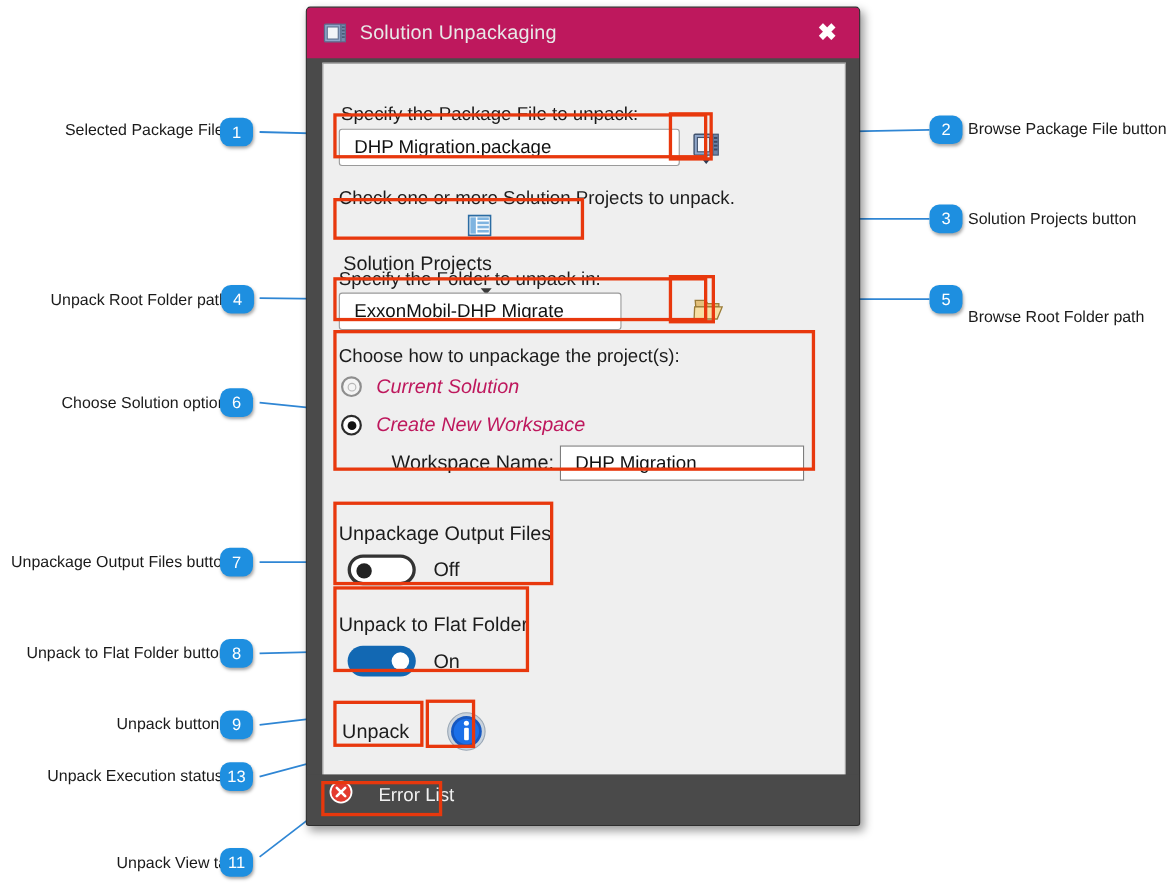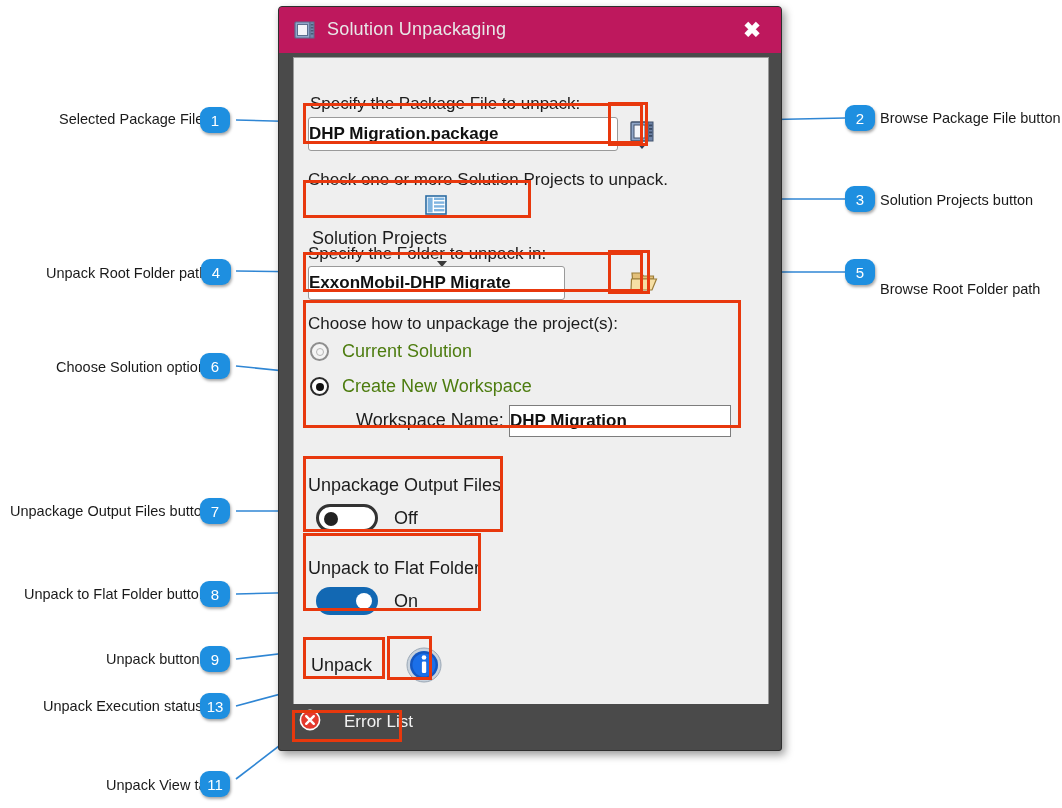--- a/index.html
+++ b/index.html
@@ -64,23 +64,22 @@
     position:absolute;
     font-size:17px;color:#1c1c1c;white-space:nowrap;
   }
   .txtfield{
     position:absolute;
     background:#ffffff;
     border:1px solid #9a9a9a;
     box-sizing:border-box;
     font-size:17px;color:#111;
     display:flex;align-items:center;
-    padding-left:0;
+    padding-left:13px;
     border-radius:3px;
-    font-weight:bold;
   }
   .txtfield.sq{border-radius:0;border:1px solid #7d7d7d;}
   .iconbtn{position:absolute;cursor:pointer;}
 
   .dd{
     position:absolute;display:flex;align-items:flex-end;gap:8px;cursor:pointer;flex-direction:column;
   }
   .dd-text{font-size:18px;color:#1c1c1c;white-space:nowrap;}
   .caret{
     width:0;height:0;border-left:5px solid transparent;
@@ -97,21 +96,21 @@
   .radio.on{border-color:#2b2b2b;background:#fdfdfd;}
   .radio.on::after{
     content:"";position:absolute;left:3.5px;top:3.5px;
     width:8px;height:8px;border-radius:50%;background:#111;
   }
   .radio.off::after{
     content:"";position:absolute;left:3.5px;top:3.5px;
     width:8px;height:8px;border-radius:50%;
     border:1.5px solid #b6b6b6;box-sizing:border-box;
   }
-  .radio-lbl{font-size:18px;color:#4d7c0f;white-space:nowrap;}
+  .radio-lbl{font-size:18px;color:#be185d;white-space:nowrap;font-style:italic;}
 
   
   .toggle-row{position:absolute;display:flex;align-items:center;gap:16px;}
   .switch{
     width:62px;height:28px;border-radius:14px;
     box-sizing:border-box;position:relative;cursor:pointer;
   }
   .switch.off{background:#ffffff;border:3px solid #333333;}
   .switch.off .knob{
     position:absolute;left:5px;top:5px;width:14px;height:14px;

